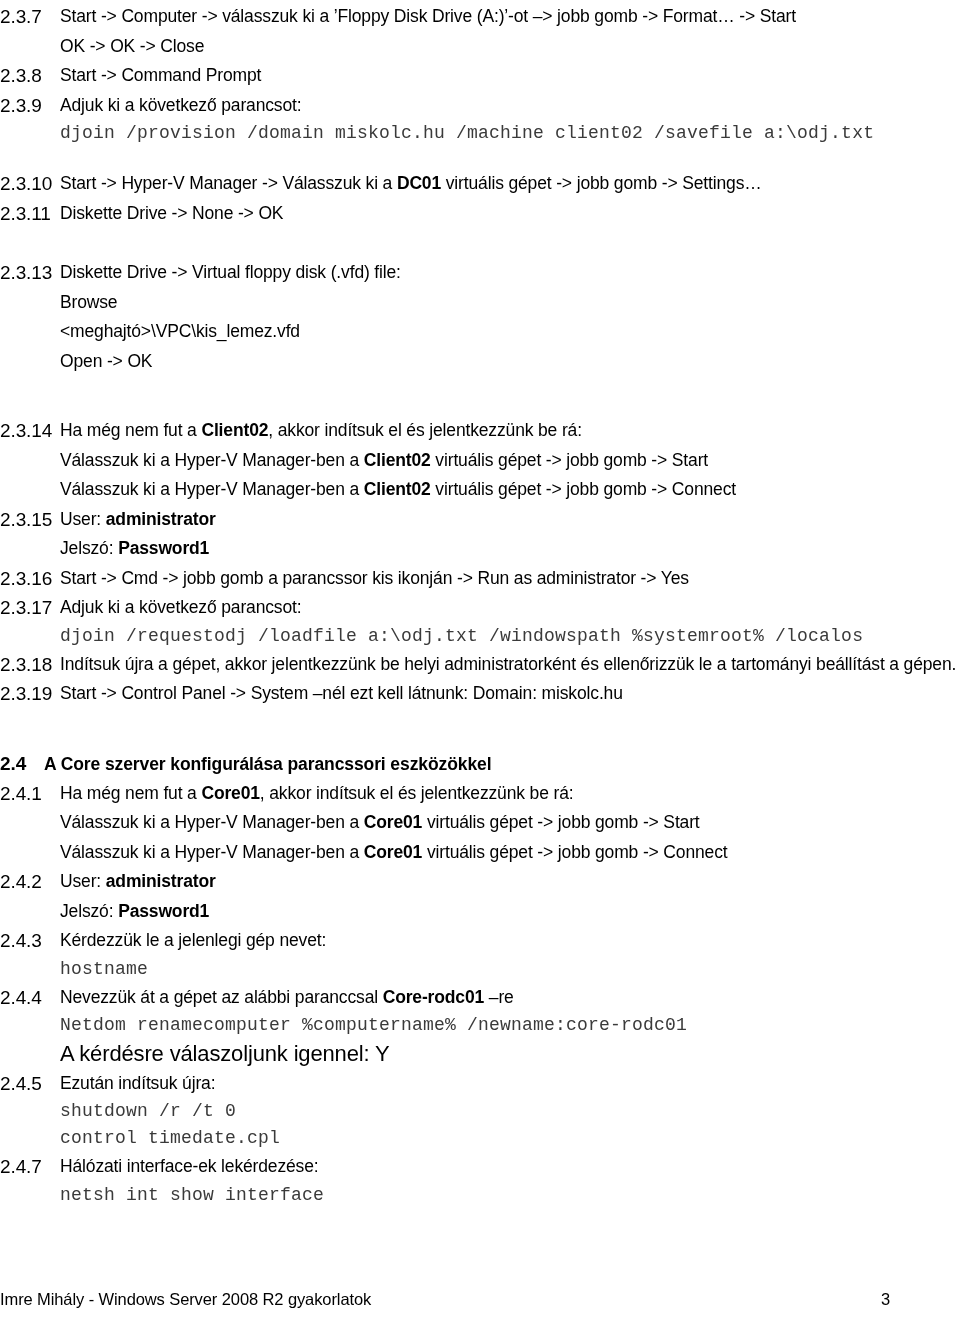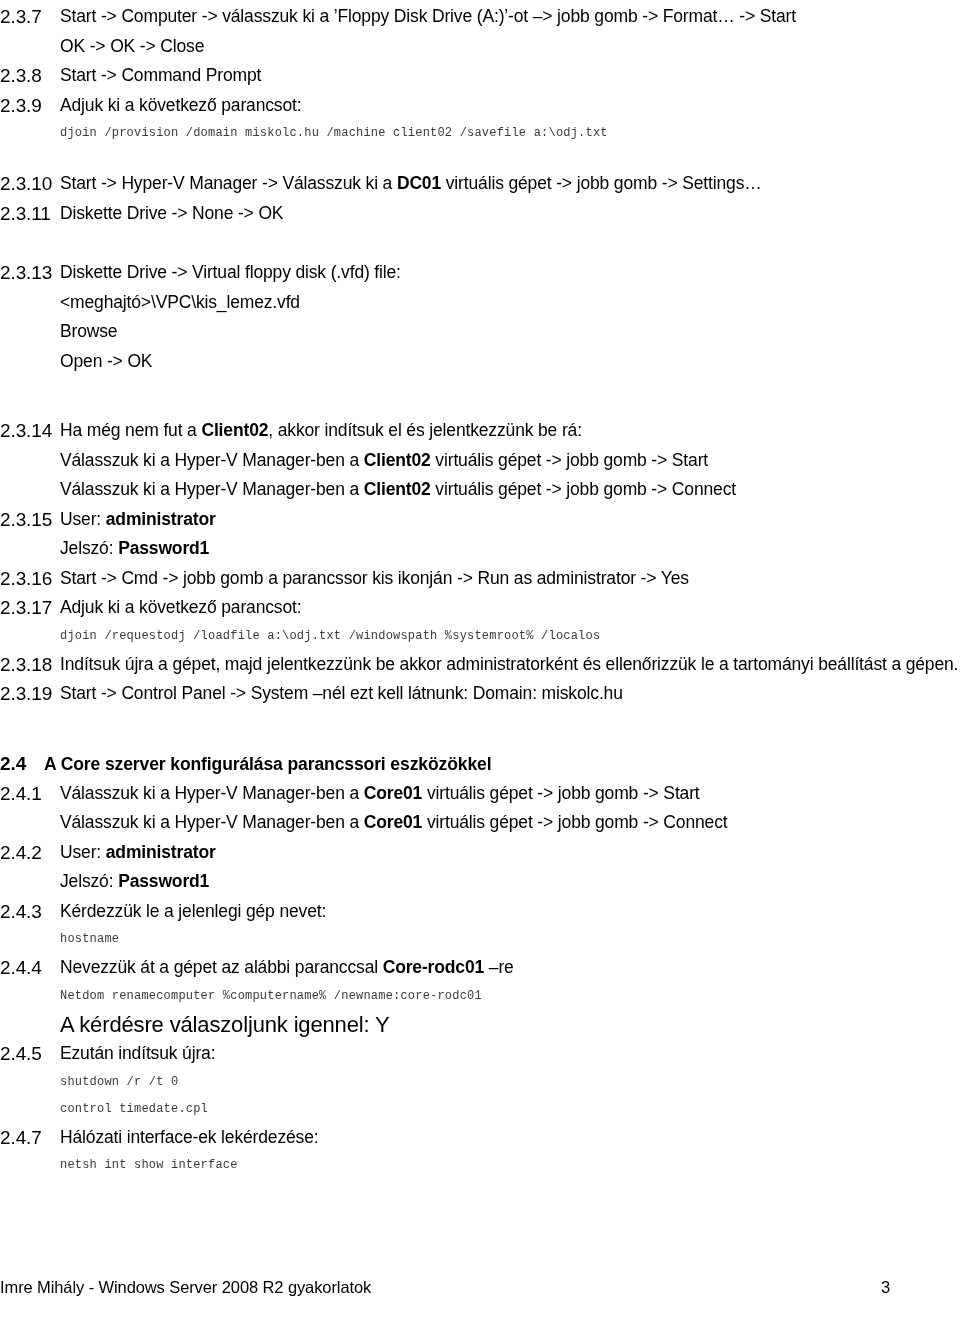--- a/index.html
+++ b/index.html
@@ -60,21 +60,21 @@
     padding: 0;
   }
   .cont {
     font-size: 22px;
     line-height: 29.5px;
     letter-spacing: -0.15px;
     margin-left: 60px;
   }
   .mono {
     font-family: "Liberation Mono", "DejaVu Sans Mono", monospace;
-    font-size: 12px;
+    font-size: 18px;
     line-height: 27px;
     letter-spacing: 0.2px;
     color: #3a3a3a;
     margin-left: 60px;
     white-space: pre;
   }
   b, .b { font-weight: bold; }
 
   
   .section-head {
@@ -95,21 +95,21 @@
   }
 
   .gap-sm { height: 10px; }
   .gap-md { height: 22px; }
   .gap-lg { height: 30px; }
 
   
   .footer {
     position: absolute;
     left: 0;
-    bottom: 18px;
+    bottom: 6px;
     width: 892px;
     display: flex;
     justify-content: space-between;
     align-items: baseline;
     font-size: 16.5px;
     line-height: 24px;
     letter-spacing: -0.1px;
   }
   .footer .right { padding-right: 2px; }
 </style>
@@ -158,22 +158,22 @@
       </div>
     </div>
 
     <div class="gap-lg"></div>
 
 
     <div class="entry">
       <div class="num wide">2.3.13</div>
       <div class="body">
         <p>Diskette Drive -&gt; Virtual floppy disk (.vfd) file:</p>
+        <p>Browse</p>
         <p>&lt;meghajtó&gt;\VPC\kis_lemez.vfd</p>
-        <p>Browse</p>
         <p>Open -&gt; OK</p>
       </div>
     </div>
 
     <div class="gap-lg"></div>
     <div class="gap-sm"></div>
 
     <div class="entry">
       <div class="num wide">2.3.14</div>
       <div class="body">
@@ -202,21 +202,21 @@
       <div class="num wide">2.3.17</div>
       <div class="body">
         <p>Adjuk ki a következő parancsot:</p>
       </div>
     </div>
     <div class="mono">djoin /requestodj /loadfile a:\odj.txt /windowspath %systemroot% /localos</div>
 
     <div class="entry">
       <div class="num wide">2.3.18</div>
       <div class="body">
-        <p>Indítsuk újra a gépet, majd jelentkezzünk be akkor administratorként és ellenőrizzük le a tartományi beállítást a gépen.</p>
+        <p>Indítsuk újra a gépet, akkor jelentkezzünk be helyi administratorként és ellenőrizzük le a tartományi beállítást a gépen.</p>
       </div>
     </div>
 
     <div class="entry">
       <div class="num wide">2.3.19</div>
       <div class="body">
         <p>Start -&gt; Control Panel -&gt; System –nél ezt kell látnunk: Domain: miskolc.hu</p>
       </div>
     </div>
 
@@ -224,20 +224,21 @@
     <div class="gap-sm"></div>
 
     <div class="section-head">
       <div class="num">2.4</div>
       <div class="title">A Core szerver konfigurálása parancssori eszközökkel</div>
     </div>
 
     <div class="entry">
       <div class="num wide">2.4.1</div>
       <div class="body">
+        <p><span>Ha még nem fut a </span><b>Core01</b><span>, akkor indítsuk el és jelentkezzünk be rá:</span></p>
         <p><span>Válasszuk ki a Hyper-V Manager-ben a </span><b>Core01</b><span> virtuális gépet -&gt; jobb gomb -&gt; Start</span></p>
         <p><span>Válasszuk ki a Hyper-V Manager-ben a </span><b>Core01</b><span> virtuális gépet -&gt; jobb gomb -&gt; Connect</span></p>
       </div>
     </div>
 
     <div class="entry">
       <div class="num wide">2.4.2</div>
       <div class="body">
         <p><span>User: </span><b>administrator</b></p>
         <p><span>Jelszó: </span><b>Password1</b></p>

